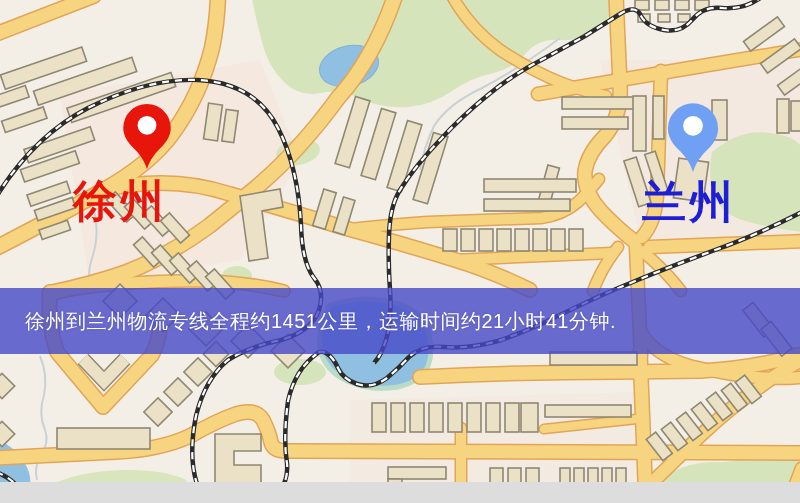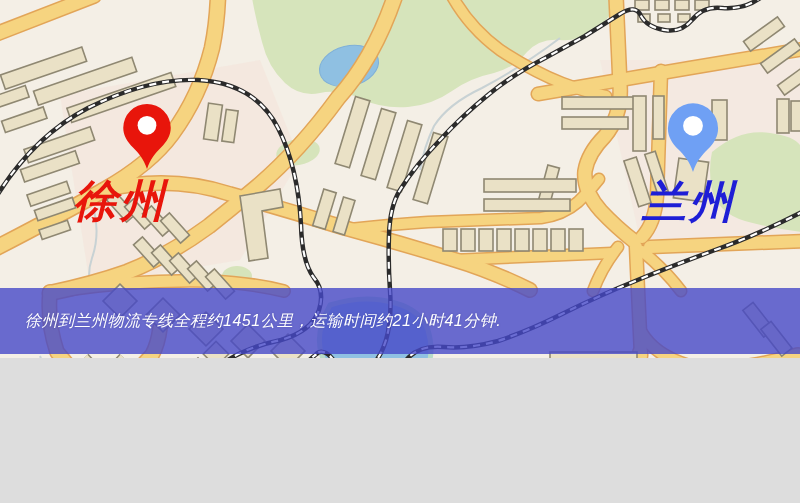--- a/index.html
+++ b/index.html
@@ -1,39 +1,39 @@
 <!DOCTYPE html>
 <html style="--background: #f4efe6; --road-fill: #f6d480; --road-casing: #e2a558; --building-fill: #eae1c6; --building-stroke: #8f8872; --park-green: #d6e4bb; --water-blue: #8fc0e2; --railway: #2b2b2b;"><head>
 <meta charset="utf-8">
 <style>
   html,body{margin:0;padding:0;background:#ddd;}
   .stage{
-    position:relative;width:800px;height:358px;overflow:hidden;
-    font-family:"Liberation Sans",sans-serif;background:var(--background,#f4efe6);font-style:italic;
+    position:relative;width:800px;height:482px;overflow:hidden;
+    font-family:"Liberation Sans",sans-serif;background:var(--background,#f4efe6);
   }
   .stage svg{display:block;position:absolute;left:0;top:0;}
   
   .rc{fill:none;stroke:var(--road-casing,#e2a558);stroke-linecap:round;stroke-linejoin:round;}
   .rf{fill:none;stroke:var(--road-fill,#f6d480);stroke-linecap:round;stroke-linejoin:round;}
   
   .rlb{fill:none;stroke:var(--railway,#2b2b2b);stroke-linecap:butt;}
   .rlw{fill:none;stroke:#ffffff;stroke-dasharray:7 6;}
   
   .grn{fill:var(--park-green,#d6e4bb);stroke:none;}
   .wtr{fill:var(--water-blue,#8fc0e2);}
   .bld{fill:var(--building-fill,#eae1c6);stroke:var(--building-stroke,#8f8872);stroke-width:1.6;}
   .stream{fill:none;stroke:#c8d2d4;stroke-width:2;}
   .city-label{
     font-family:"Liberation Serif",serif;font-weight:bold;font-size:44px;
     text-anchor:middle;letter-spacing:3px;
   }
   .banner{
     position:absolute;left:0;top:288px;width:800px;height:66px;
     display:flex;align-items:center;box-sizing:border-box;padding-left:25px;
-    font-size:16px;white-space:nowrap;letter-spacing:0.5px;font-weight:500;
+    font-size:20px;white-space:nowrap;letter-spacing:0.5px;font-weight:500;
     text-shadow:0 0 2px rgba(40,40,120,0.35);
   }
 </style>
 </head>
 <body>
 
 <div class="stage">
   <svg viewBox="0 0 800 503" width="800" height="503">
     <defs>
 

